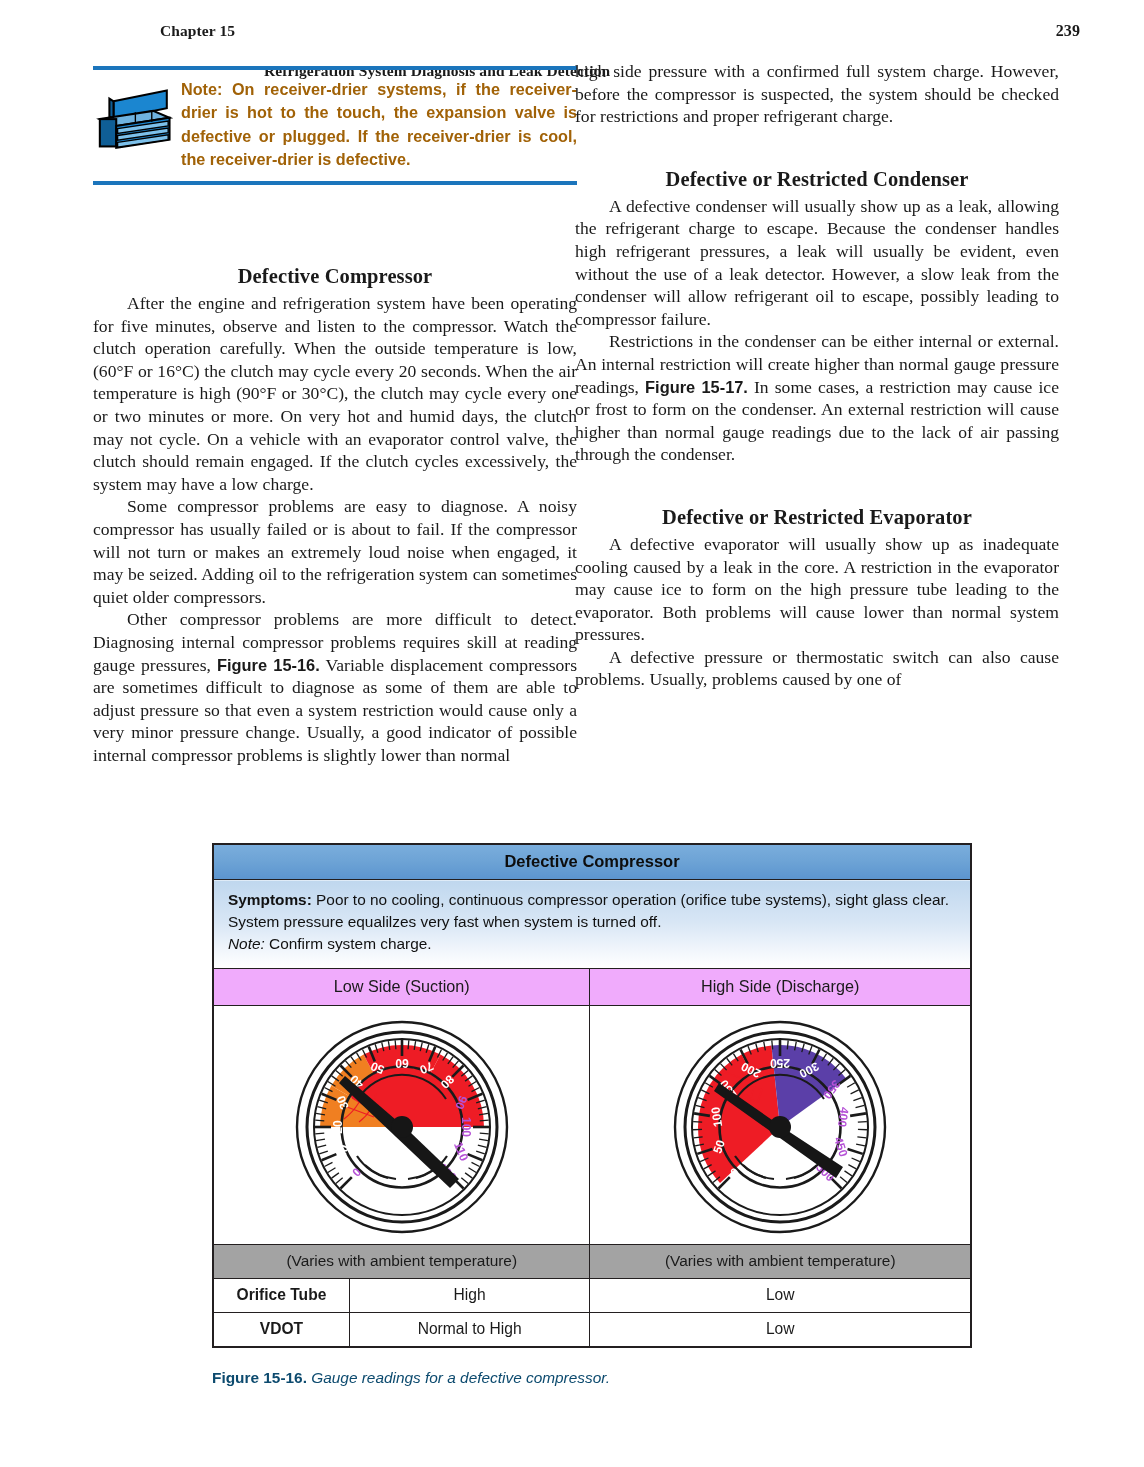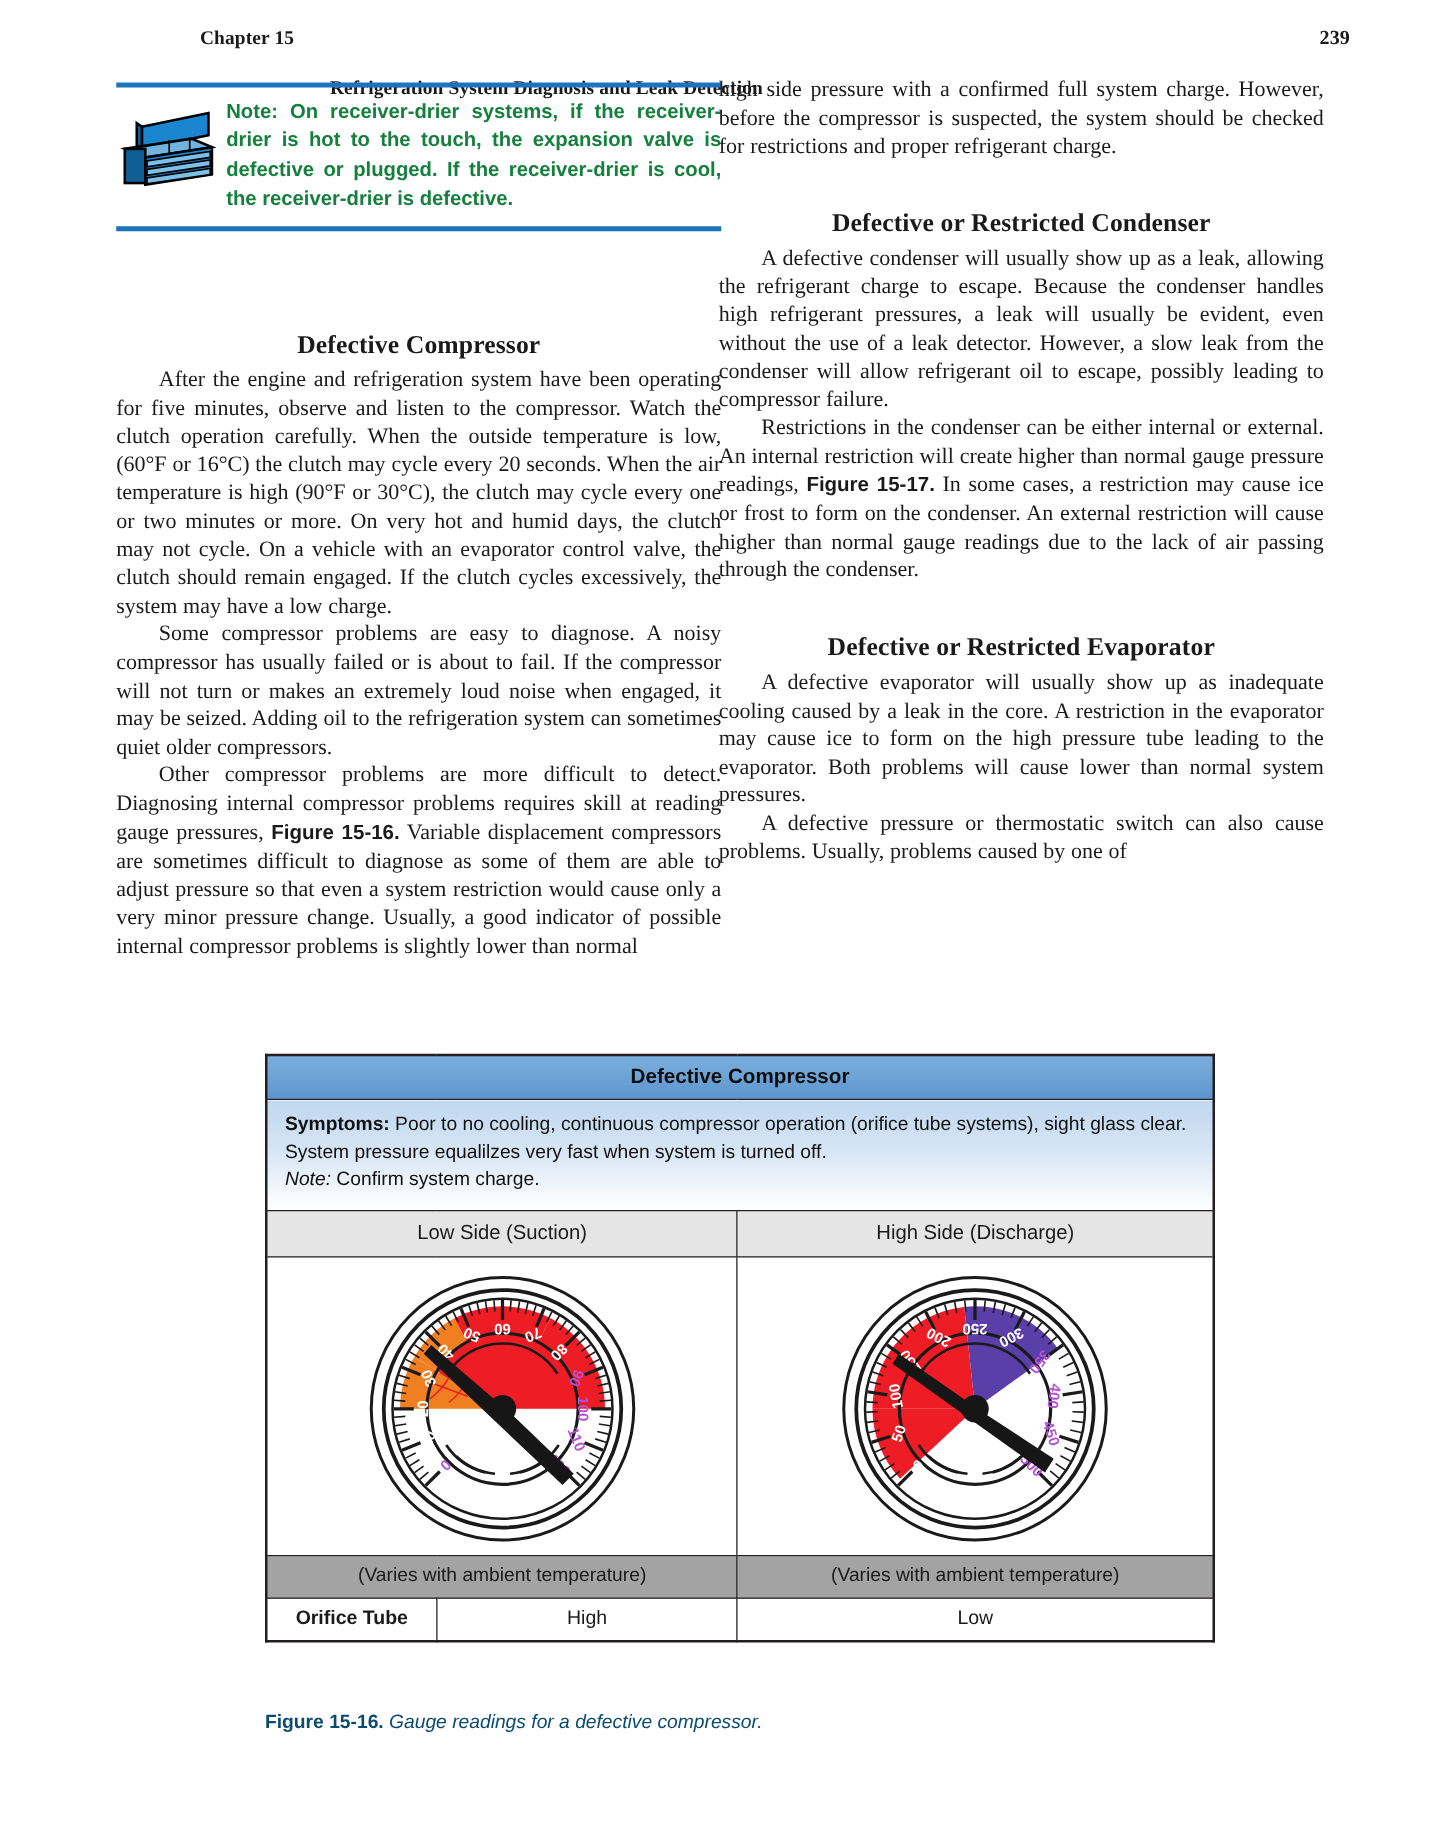--- a/index.html
+++ b/index.html
@@ -55,21 +55,21 @@
   #note-box { position:absolute; left:93px; top:66px; width:484px; }
   .note-rule { height:4px; background:#1b75bc; width:100%; }
   .note-rule.top { margin-bottom:8px; }
   .note-rule.bottom { margin-top:9px; }
   #note-body {
     font-family:"Liberation Sans", sans-serif;
     font-weight:bold;
     font-size:16.2px;
     line-height:23.4px;
     text-align:justify;
-    color:#15803d;
+    color:#a16207;
   }
   #toolbox-icon {
     float:left;
     width:82px; height:70px;
     margin:2px 6px 0 0;
     shape-outside:inset(0);
   }
 
   
   #figure-wrap { position:absolute; left:212px; top:843px; width:760px; }
@@ -99,21 +99,21 @@
     padding:9px 12px 13px 14px !important;
   }
   .fig-symptoms-cell b { font-weight:bold; }
   .fig-symptoms-cell i { font-style:italic; }
 
   .fig-sidehead {
     text-align:center;
     font-family:"Liberation Sans", sans-serif;
     font-size:16.2px;
     padding:8px 0 9px 0 !important;
-    background:#e5e5e5;
+    background:#f0abfc;
     margin-left:14px;
   }
   .gauge-cell { background:#fff; padding:10px 0 6px 0 !important; text-align:center; }
   .fig-varies {
     text-align:center;
     font-family:"Liberation Sans", sans-serif;
     font-size:15.4px;
     padding:7px 0 8px 0 !important;
     background:#a3a3a3;
   }
@@ -446,19 +446,24 @@
       </tr>
       <tr>
         <td class="fig-varies" colspan="2">(Varies with ambient temperature)</td>
         <td class="fig-varies">(Varies with ambient temperature)</td>
       </tr>
       <tr>
         <td class="fig-rowlabel">Orifice Tube</td>
         <td class="fig-val">High</td>
         <td class="fig-val">Low</td>
       </tr>
+      <tr>
+        <td class="fig-rowlabel">VDOT</td>
+        <td class="fig-val">Normal to High</td>
+        <td class="fig-val">Low</td>
+      </tr>
     </tbody>
   </table>
 </div>
 
 <div id="fig-caption">
   <span class="lab">Figure 15-16.</span><span class="txt"> Gauge readings for a defective compressor.</span>
 </div>
 
 </body></html>

